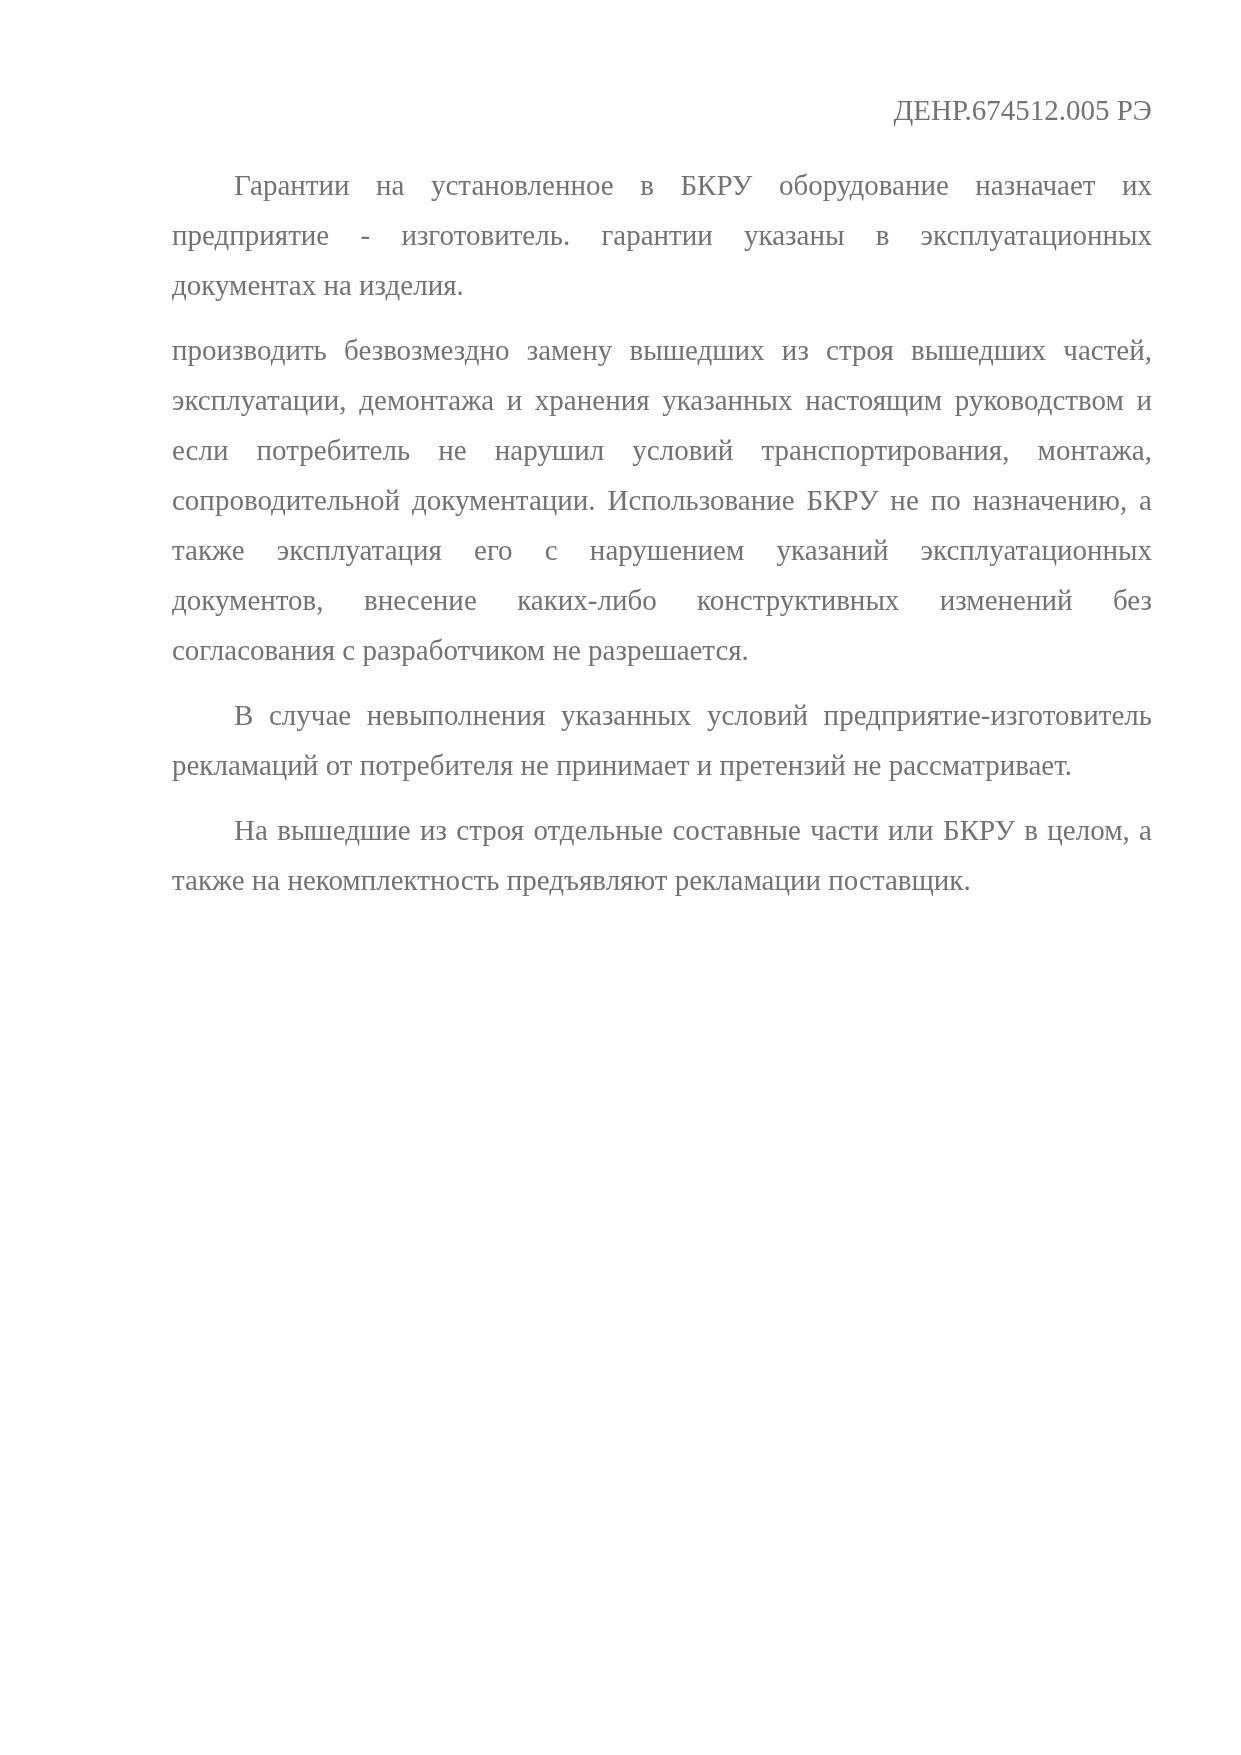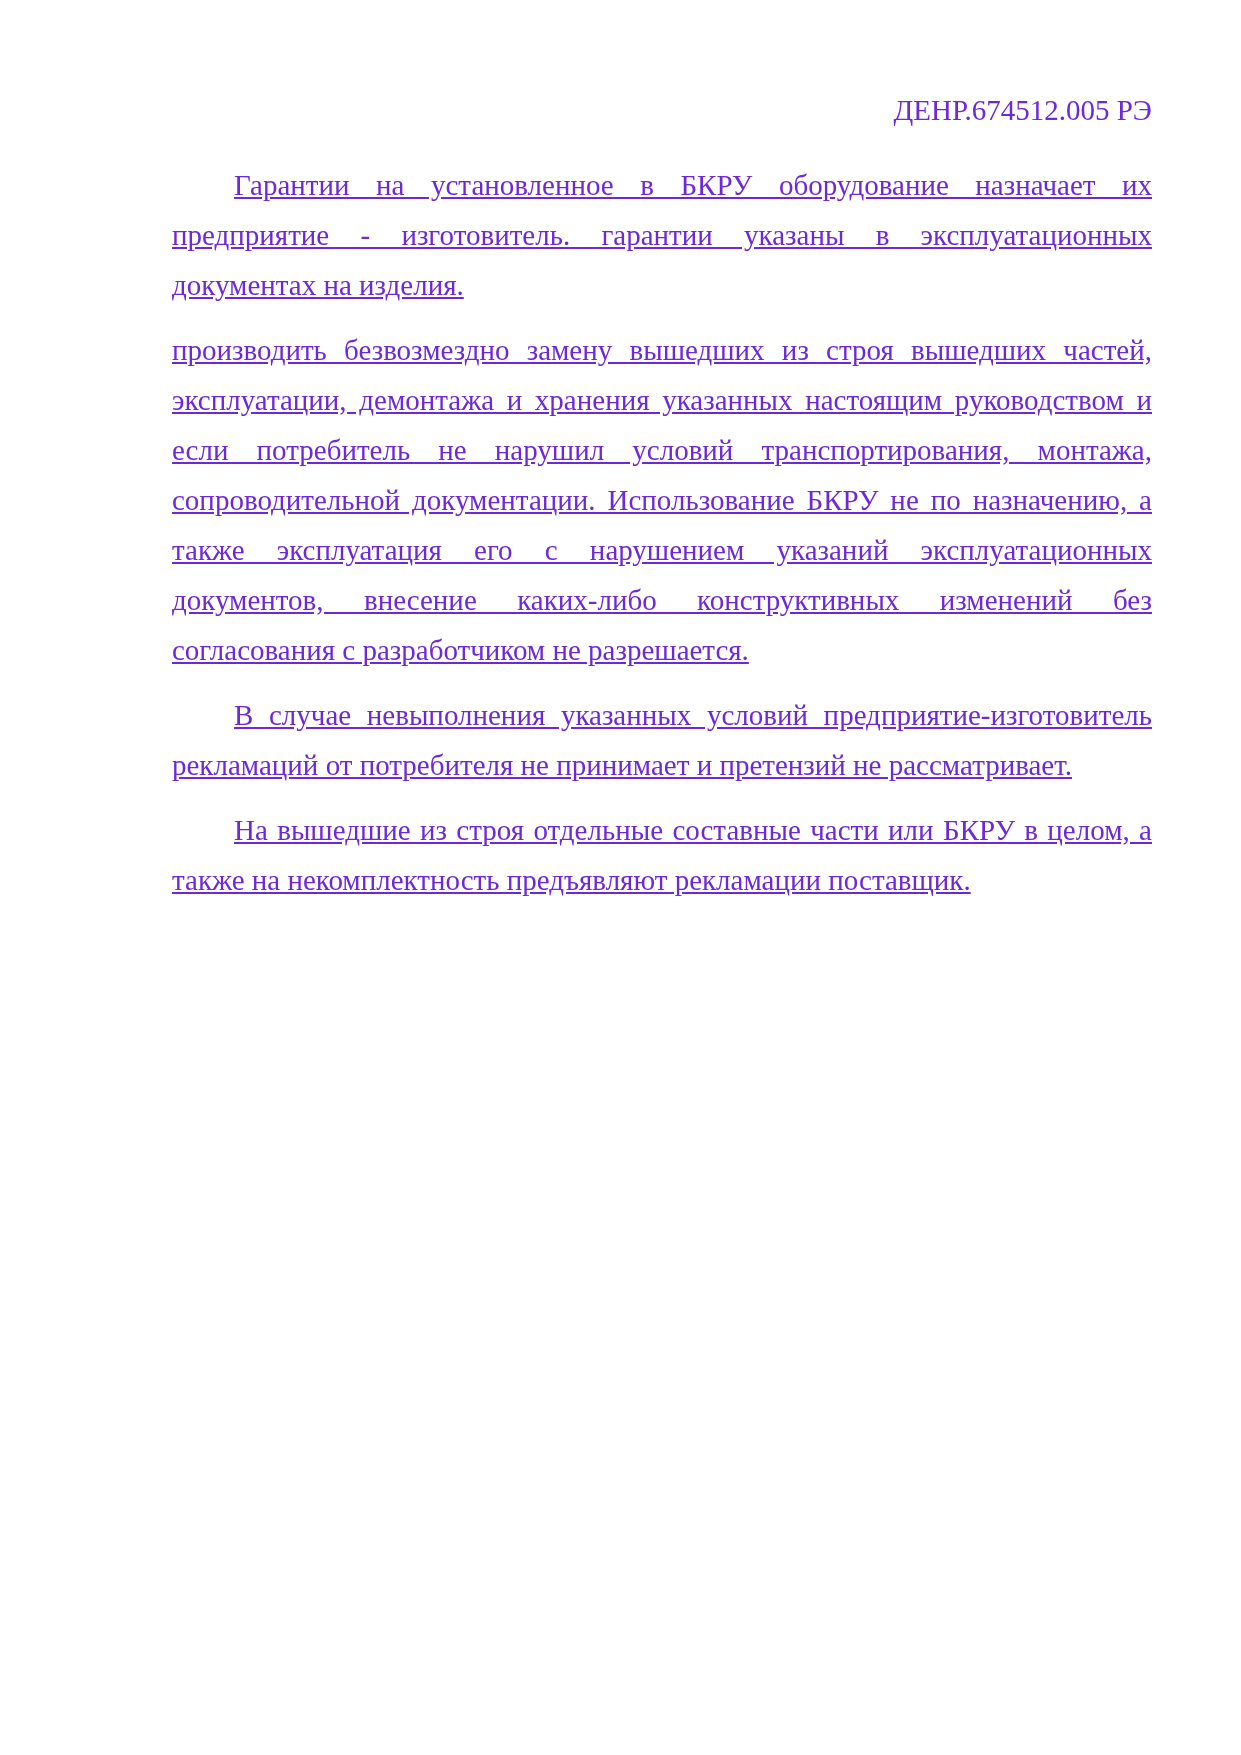--- a/index.html
+++ b/index.html
@@ -5,39 +5,38 @@
   html, body {
     margin: 0;
     padding: 0;
     background: #ffffff;
   }
   .page {
     position: relative;
     width: 1241px;
     height: 1316px;
     background: #ffffff;
-    color: #6d28d9;
+    color: #737373;
     font-family: "Liberation Serif", "DejaVu Serif", serif;
     overflow: hidden;
   }
   .content {
     position: absolute;
     left: 172px;
     top: 85px;
     width: 980px;
   }
   .doc-header {
     font-size: 29px;
     line-height: 50px;
     text-align: right;
     margin-bottom: 25px;
   }
   .para {
     margin: 0 0 15px 0;
-    text-decoration: underline;
   }
   .bline {
     font-size: 29px;
     line-height: 50px;
     text-align: justify;
     text-align-last: justify;
   }
   .bline.first {
     text-indent: 62px;
   }

